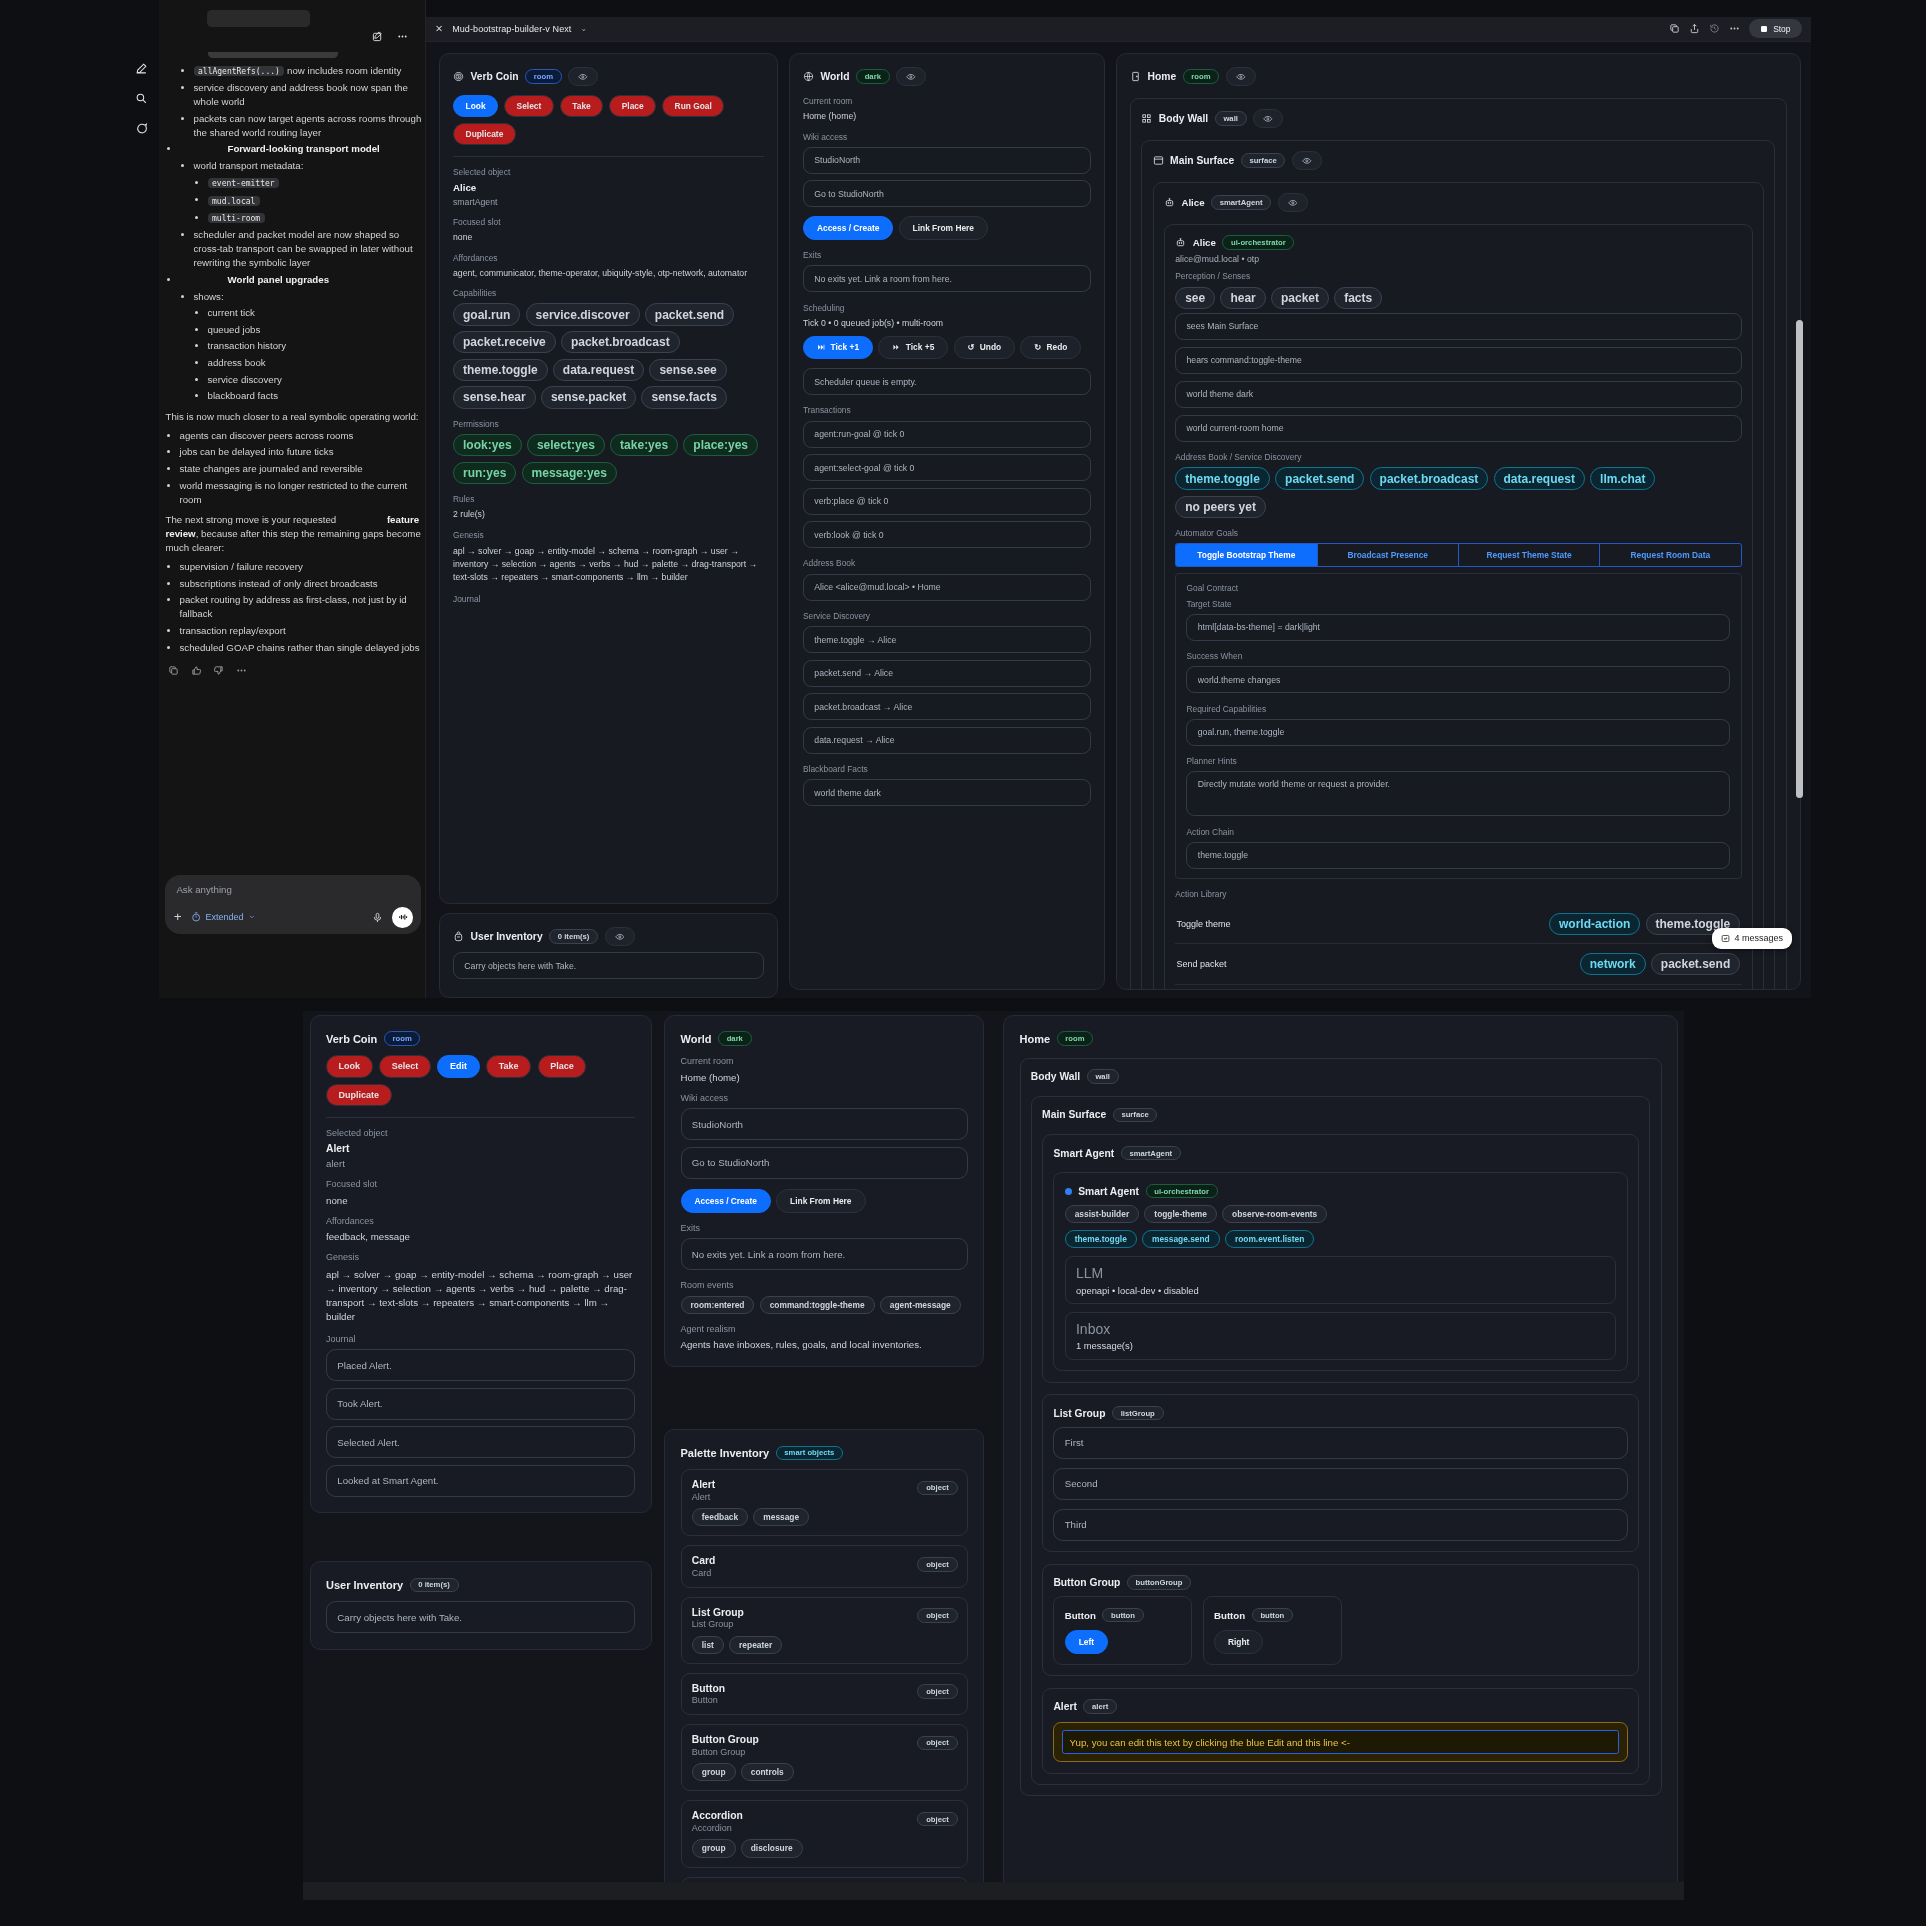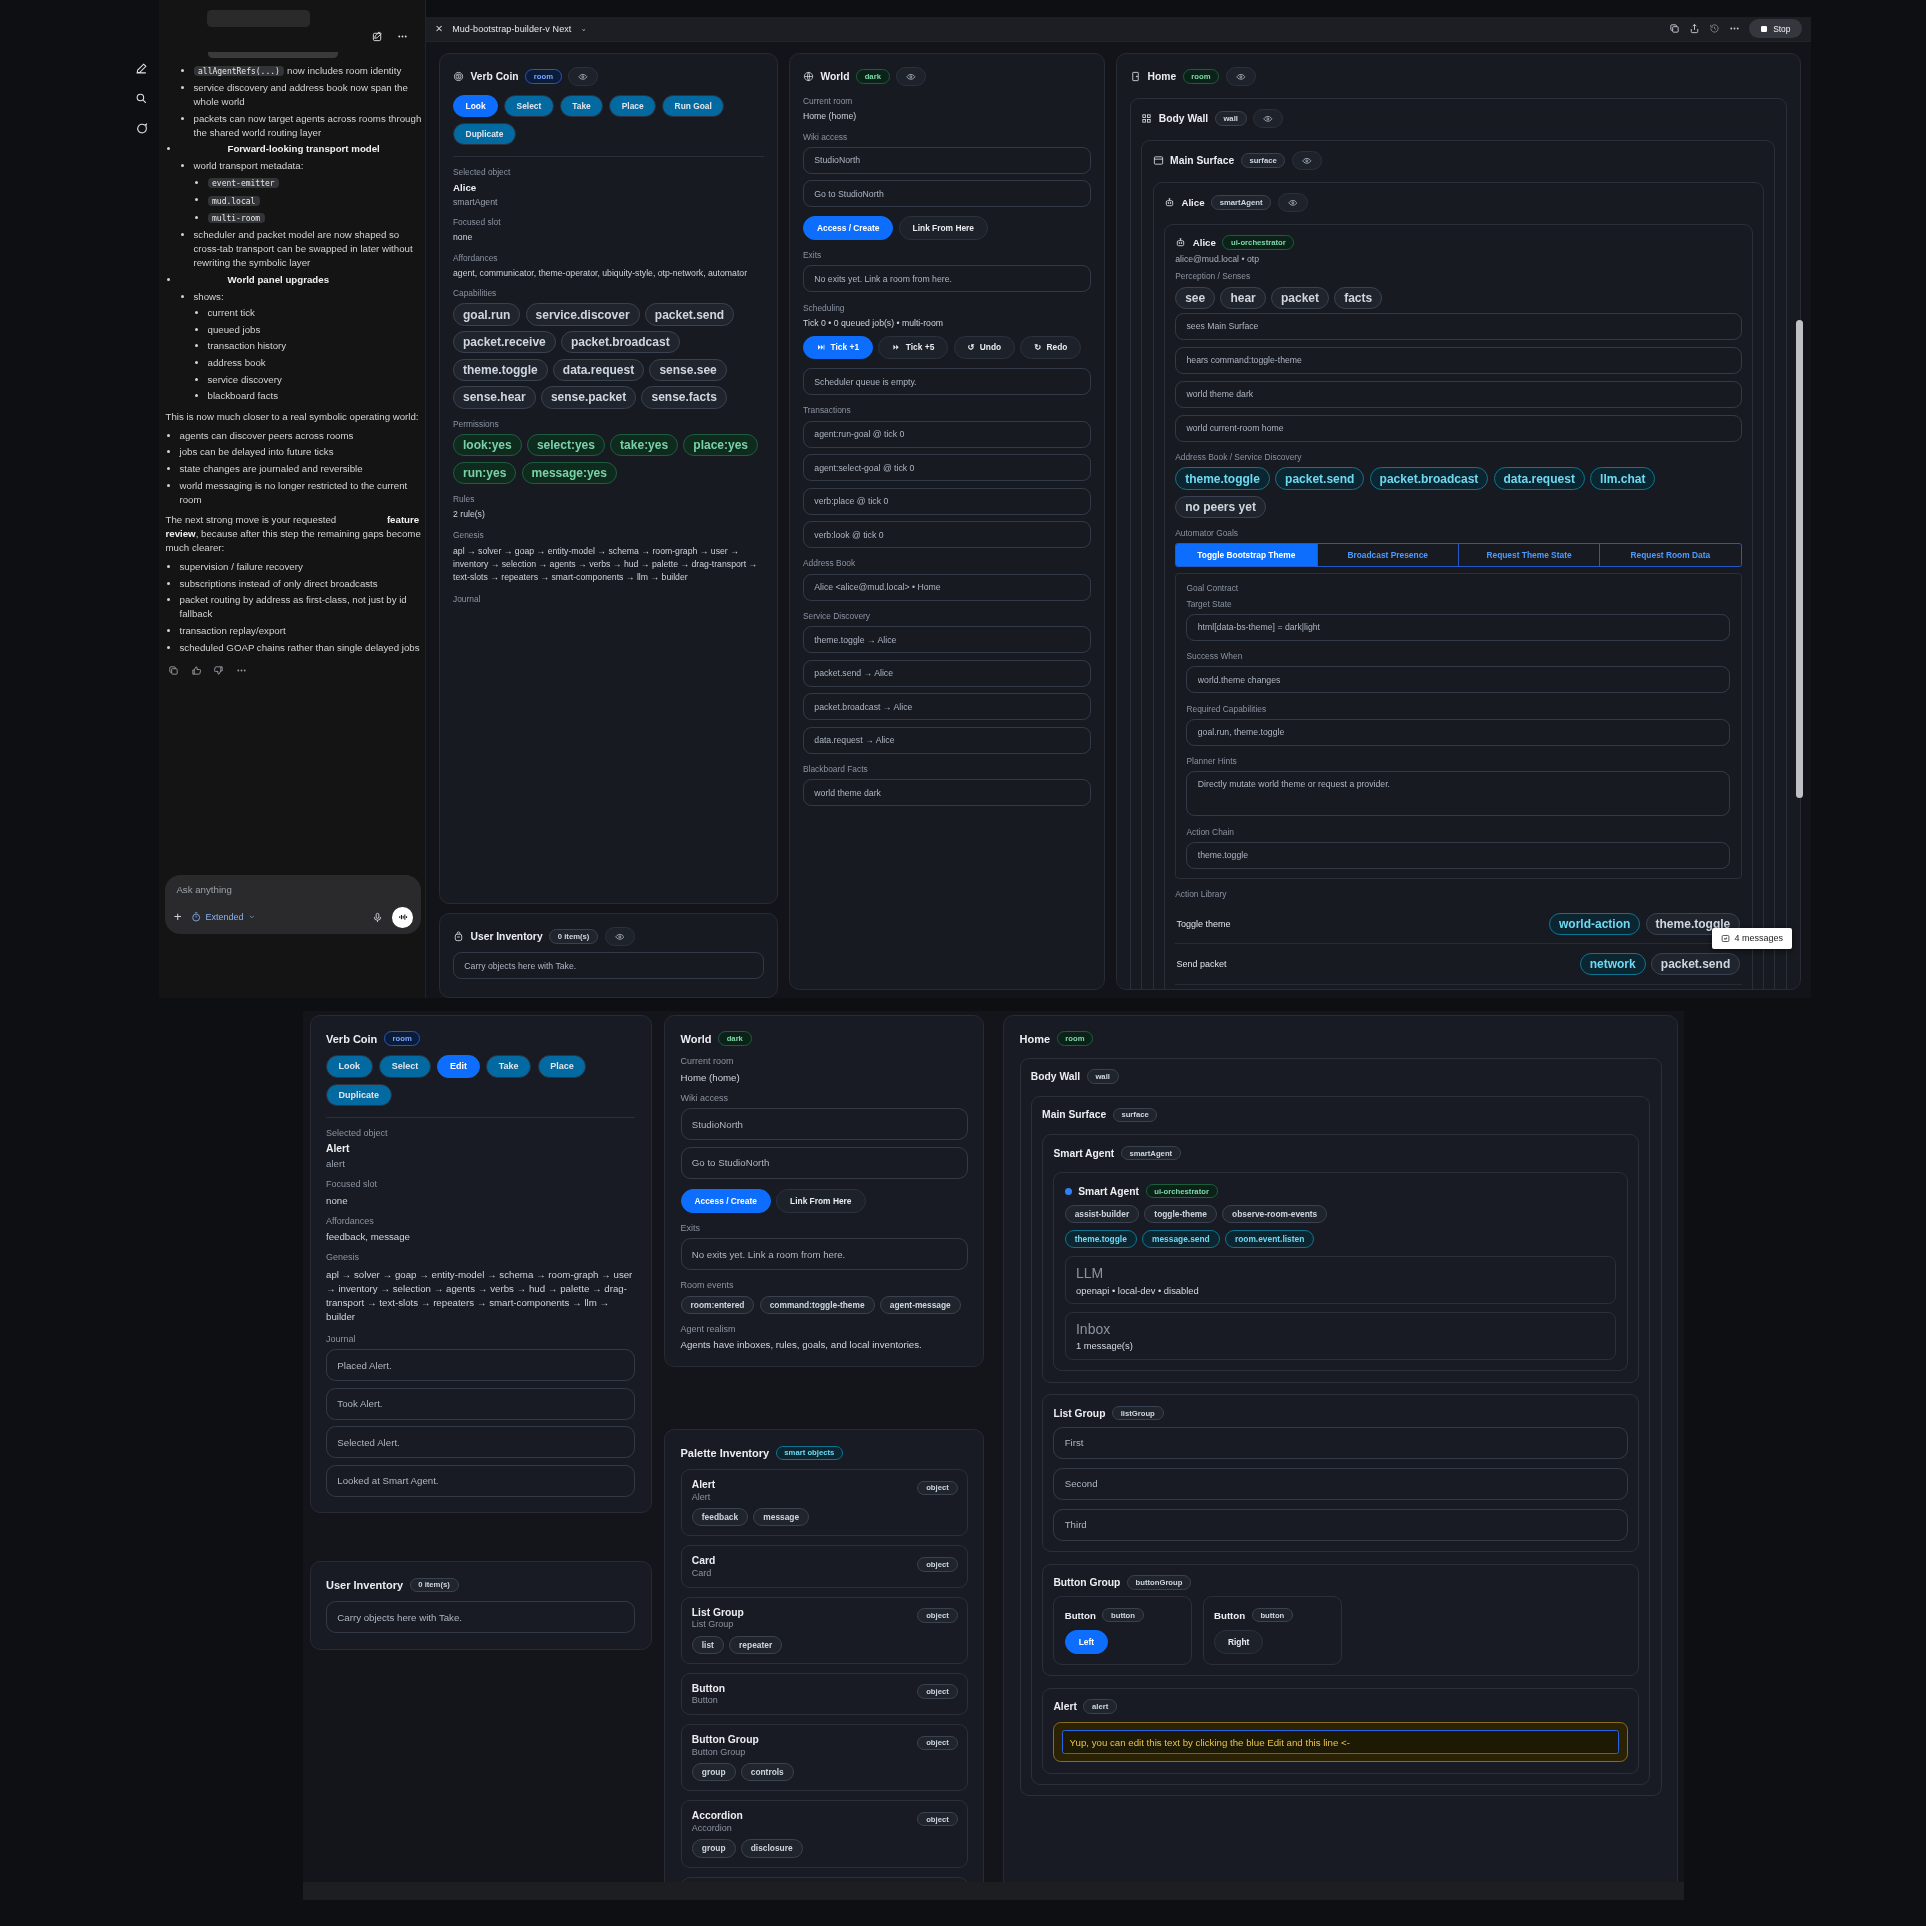--- a/index.html
+++ b/index.html
@@ -65,21 +65,21 @@
   .eyebtn svg{width:9.7px;height:9.7px;}
   .lbl{font-size:8.4px;color:#8b93a2;margin:10.3px 0 5.2px 0;}
   .val{font-size:8.7px;color:#cfd4dc;}
   .val.b{font-weight:700;font-size:9.7px;color:#eef0f3;}
   .chips{display:flex;flex-wrap:wrap;gap:5.2px;}
   .chip{font-size:12px;font-weight:700;border-radius:645px;padding:3.2px 9px;background:#20242d;border:0.6px solid #3a4150;color:#cfd6e0;}
   .chip.grn{background:#0f2b1e;border-color:#1d5c3f;color:#79d2a6;}
   .chip.cyn{background:#0b2531;border-color:#0f7490;color:#6fd9f2;}
   .boxes{display:flex;flex-direction:column;gap:6.5px;}
   .boxline{border:0.6px solid #343b48;border-radius:8.4px;min-height:27px;display:flex;align-items:center;padding:0 10.3px;font-size:8.7px;color:#aeb6c2;background:transparent;}
-  .vbtn{font-size:8.4px;font-weight:700;border-radius:645px;padding:5.2px 11.6px;background:#0369a1;border:0.6px solid #2b313d;color:#e3e6ea;}
+  .vbtn{font-size:8.4px;font-weight:700;border-radius:645px;padding:5.2px 11.6px;background:#b91c1c;border:0.6px solid #2b313d;color:#e3e6ea;}
   .vbtn.on{background:#0d6efd;border-color:#0d6efd;color:#fff;}
   .pbtn{font-size:8.4px;font-weight:700;border-radius:645px;padding:5.8px 13px;background:#1d212a;border:0.6px solid #2b313d;color:#e9ebef;display:inline-flex;align-items:center;gap:5.2px;}
   .pbtn.on{background:#0d6efd;border-color:#0d6efd;color:#fff;}
   .divider{border-top:0.6px solid #2a2f3a;margin:10.3px 0 2.6px 0;}
 
   
   #col1{width:339px;flex:none;display:flex;flex-direction:column;gap:9px;}
   #col2{width:316px;flex:none;}
   #col3{flex:1;}
   #vc-top{height:851px;}
@@ -95,21 +95,21 @@
   .tab:first-child{border-left:none;}
   .tab.on{background:#0d6efd;color:#fff;}
   .contract{border:0.6px solid #2a2f3a;border-radius:3.9px;padding:9px 10.3px;margin-top:6.5px;}
   .librow{display:flex;align-items:center;padding:8.4px 1.3px;border-top:0.6px solid #262b36;}
   .librow:first-child{border-top:none;}
   .librow .ln{flex:1;font-size:9px;color:#dfe3e9;}
   textarea.boxline{resize:none;width:100%;padding:6.5px 10.3px;align-items:flex-start;font-family:"Liberation Sans",sans-serif;}
   input.boxline{width:100%;}
 
   
-  #msgs{position:absolute;left:1712px;top:928px;height:20.7px;background:#fff;border-radius:2px;display:flex;align-items:center;gap:4.5px;padding:0 9px;color:#222;font-size:9px;box-shadow:0 1.3px 5.2px rgba(0,0,0,.5);}
+  #msgs{position:absolute;left:1712px;top:928px;height:20.7px;background:#fff;border-radius:9px;display:flex;align-items:center;gap:4.5px;padding:0 9px;color:#222;font-size:9px;box-shadow:0 1.3px 5.2px rgba(0,0,0,.5);}
   #msgs svg{width:9px;height:9px;}
 
   
   #bot{position:absolute;left:303px;top:1011px;width:1381px;height:889px;background:#13151b;overflow:hidden;}
   .bpanel{position:absolute;background:#181b23;border:0.6px solid #262b36;border-radius:10.3px;padding:15.5px;overflow:hidden;}
   .bpanel .ht{font-size:11px;}
   .bpanel .lbl{font-size:9px;}
   .bpanel .val{font-size:9.7px;}
   .bpanel .val.b{font-size:10.3px;}
   .bpanel .boxline{min-height:32px;border-radius:9.7px;font-size:9.7px;}

